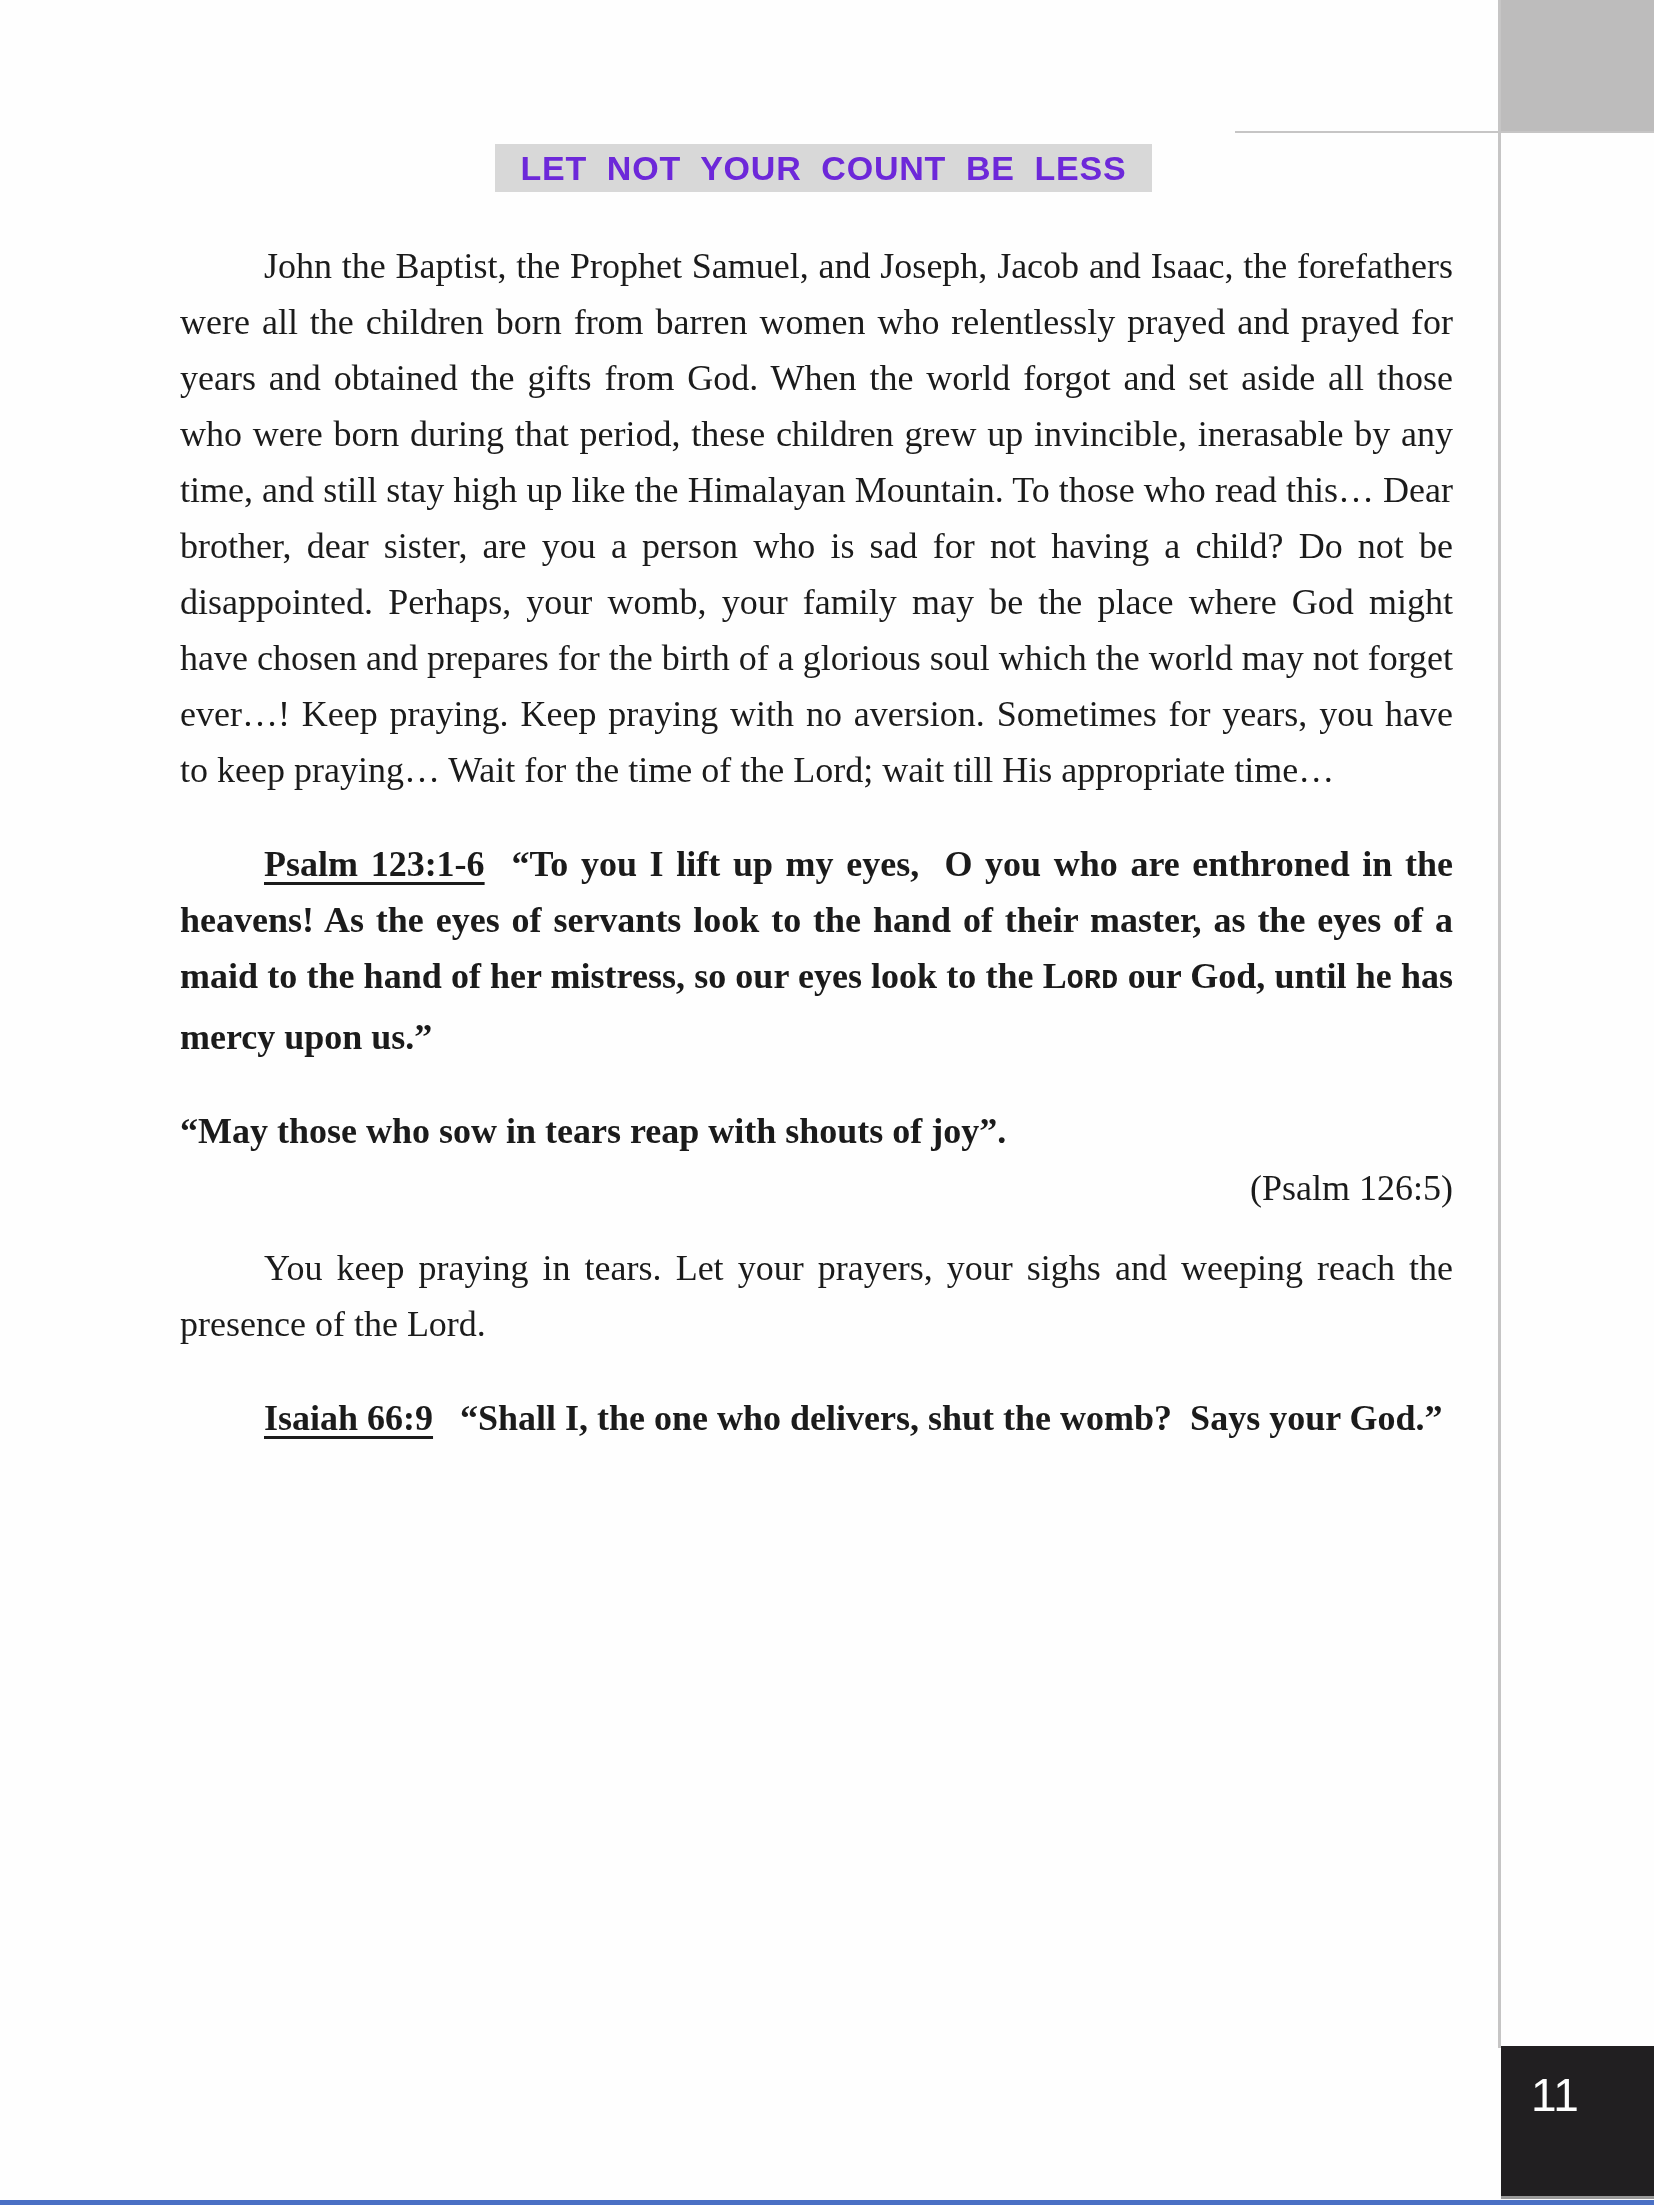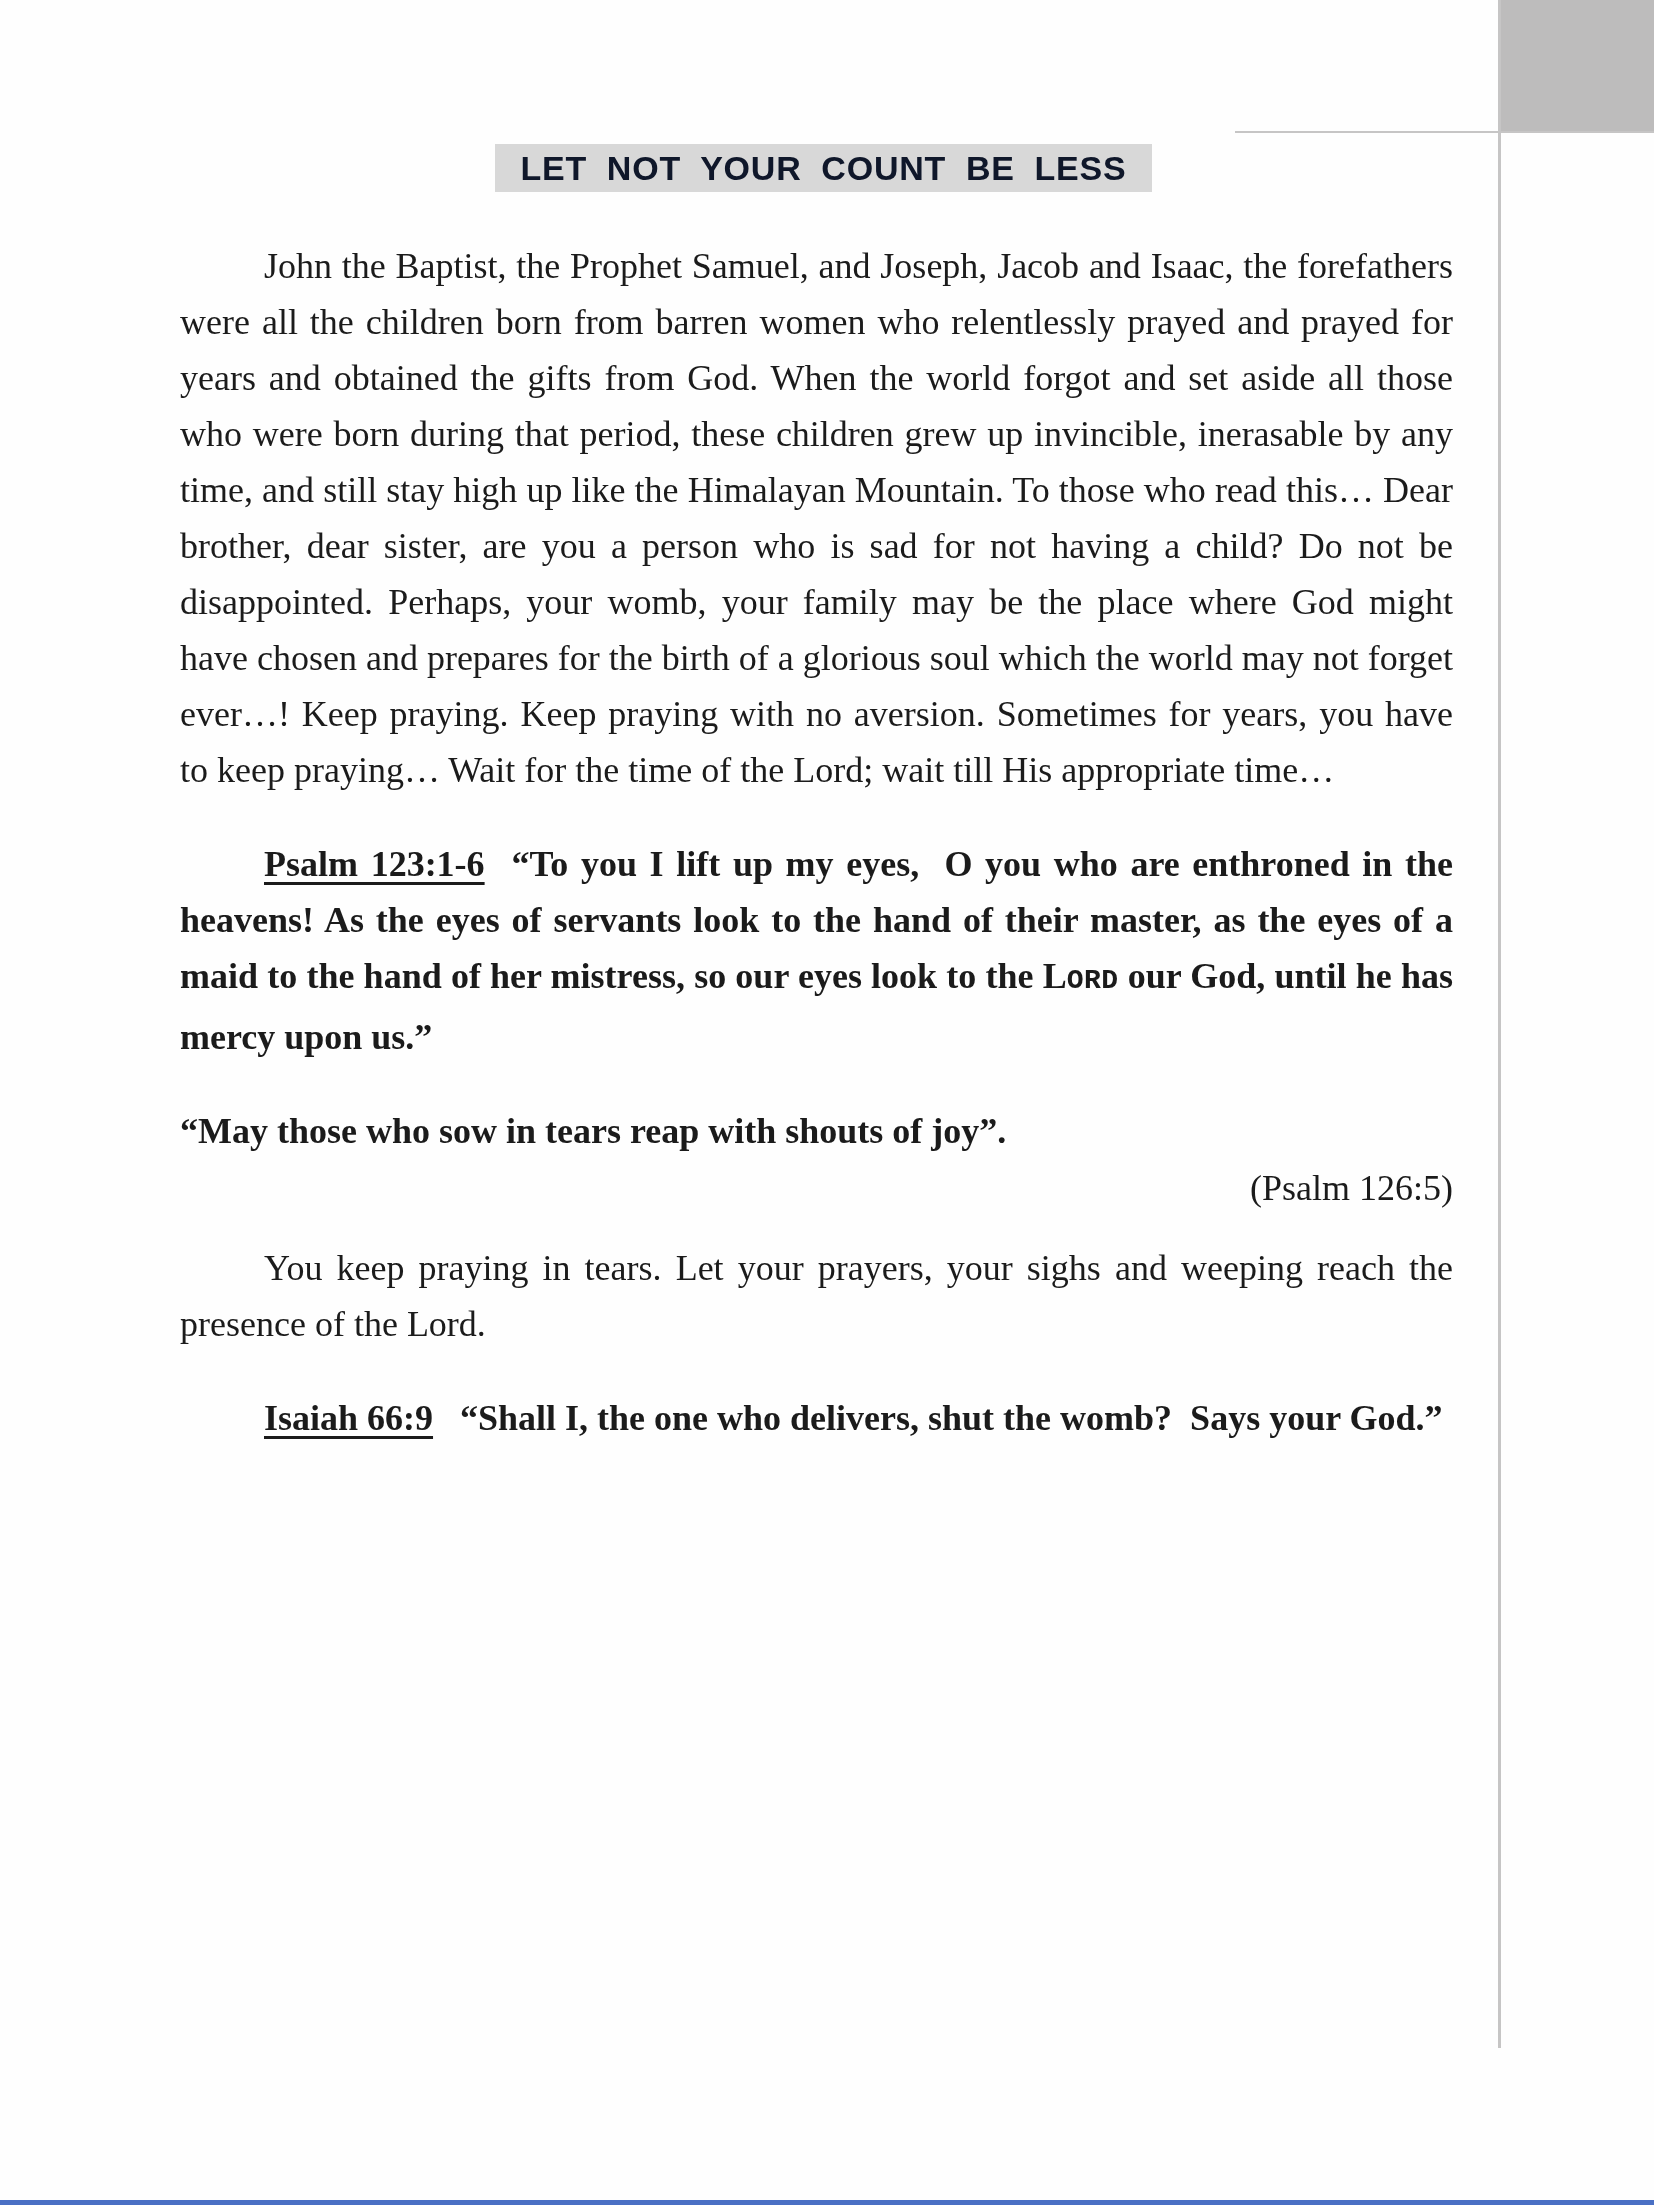--- a/index.html
+++ b/index.html
@@ -20,21 +20,21 @@
     width: 657px; height: 48px;
     background: var(--header-bg, #d8d8d8);
     display: flex; align-items: center; justify-content: center;
   }
   .header-box span {
     font-family: "Liberation Sans", "DejaVu Sans", sans-serif;
     font-weight: bold;
     font-size: 34px;
     letter-spacing: 0.8px;
     word-spacing: 9.5px;
-    color: #0f172a;
+    color: #6d28d9;
     white-space: nowrap;
   }
   
   .content {
     position: absolute;
     left: 180px; top: 238px;
     width: 1273px;
     font-size: 36px;
     line-height: 56px;
     text-align: justify;
@@ -116,17 +116,20 @@
 
 
     <p class="bold last"><span class="ref">Isaiah 66:9</span><span>“Shall I, the one who delivers, shut the womb?&nbsp; Says your God.”</span></p>
 
   </div>
 
   <div class="top-right-rect"></div>
   <div class="h-divider"></div>
   <div class="v-divider"></div>
 
+  <div class="page-number-box">
+    <span>11</span>
+  </div>
 
   <div class="bottom-bar"></div>
 
 </div>
 
 
 </body></html>

